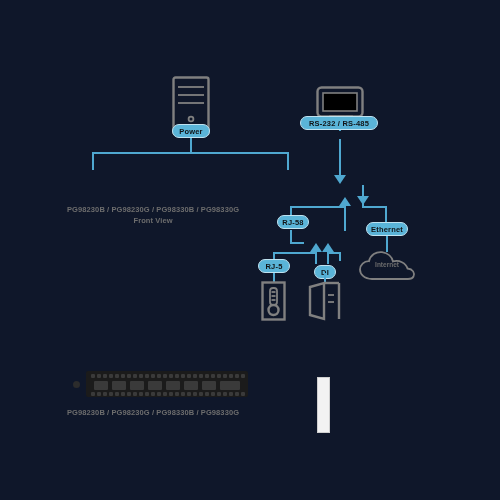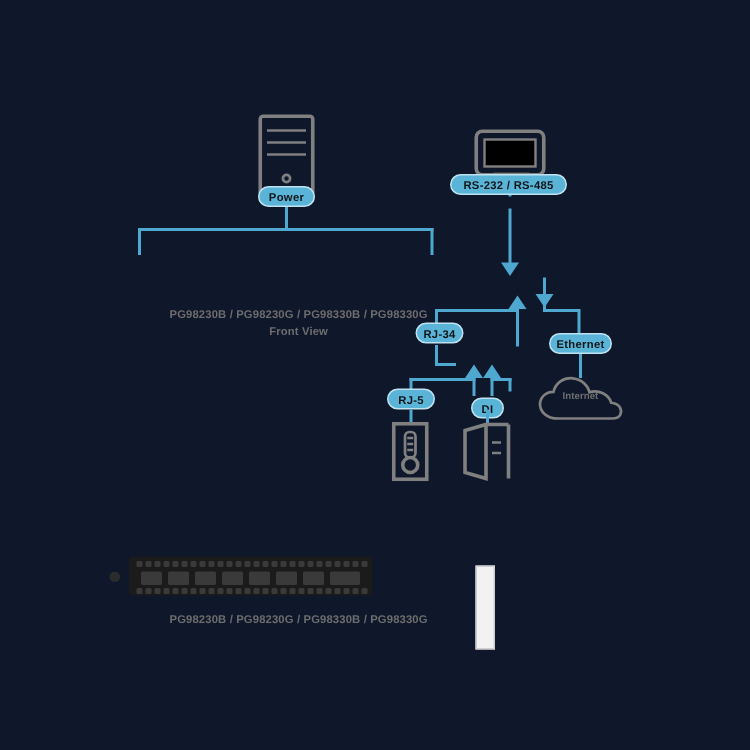--- a/index.html
+++ b/index.html
@@ -57,21 +57,20 @@
 
   
   .caption{
     position:absolute;
     color:#6d6d6d;
     font-size:7.5px;
     font-weight:bold;
     line-height:11px;
     letter-spacing:.1px;
     white-space:nowrap;
-    margin-left:46px;
   }
   .caption .sub{font-weight:bold;text-align:center;}
 
   
   .rear-panel{
     position:absolute;
     background:#1b1b1b;
     border-radius:2px;
   }
   .rear-dot{
@@ -147,21 +146,21 @@
 
   <div class="line-v" style="left:344px;top:206px;height:25px;"></div>
   <div class="arrow-up" style="left:339px;top:197px;"></div>
 
   <div class="line-h" style="left:290px;top:206px;width:56px;"></div>
 
   <div class="line-v" style="left:290px;top:206px;height:10px;"></div>
   <div class="line-v" style="left:290px;top:230px;height:14px;"></div>
   <div class="line-h" style="left:290px;top:242px;width:14px;"></div>
 
-  <div class="pill" style="left:277px;top:215px;width:32px;">RJ-34</div>
+  <div class="pill" style="left:277px;top:215px;width:32px;">RJ-58</div>
 
   <div class="line-v" style="left:385px;top:206px;height:20px;"></div>
   <div class="line-h" style="left:362px;top:206px;width:24px;"></div>
   <div class="line-v" style="left:362px;top:185px;height:21px;"></div>
   <div class="arrow-down" style="left:357px;top:196px;"></div>
 
   <div class="pill" style="left:366px;top:222px;width:42px;text-align:center;">Ethernet</div>
 
   <div class="line-v" style="left:386px;top:236px;height:16px;"></div>
 

